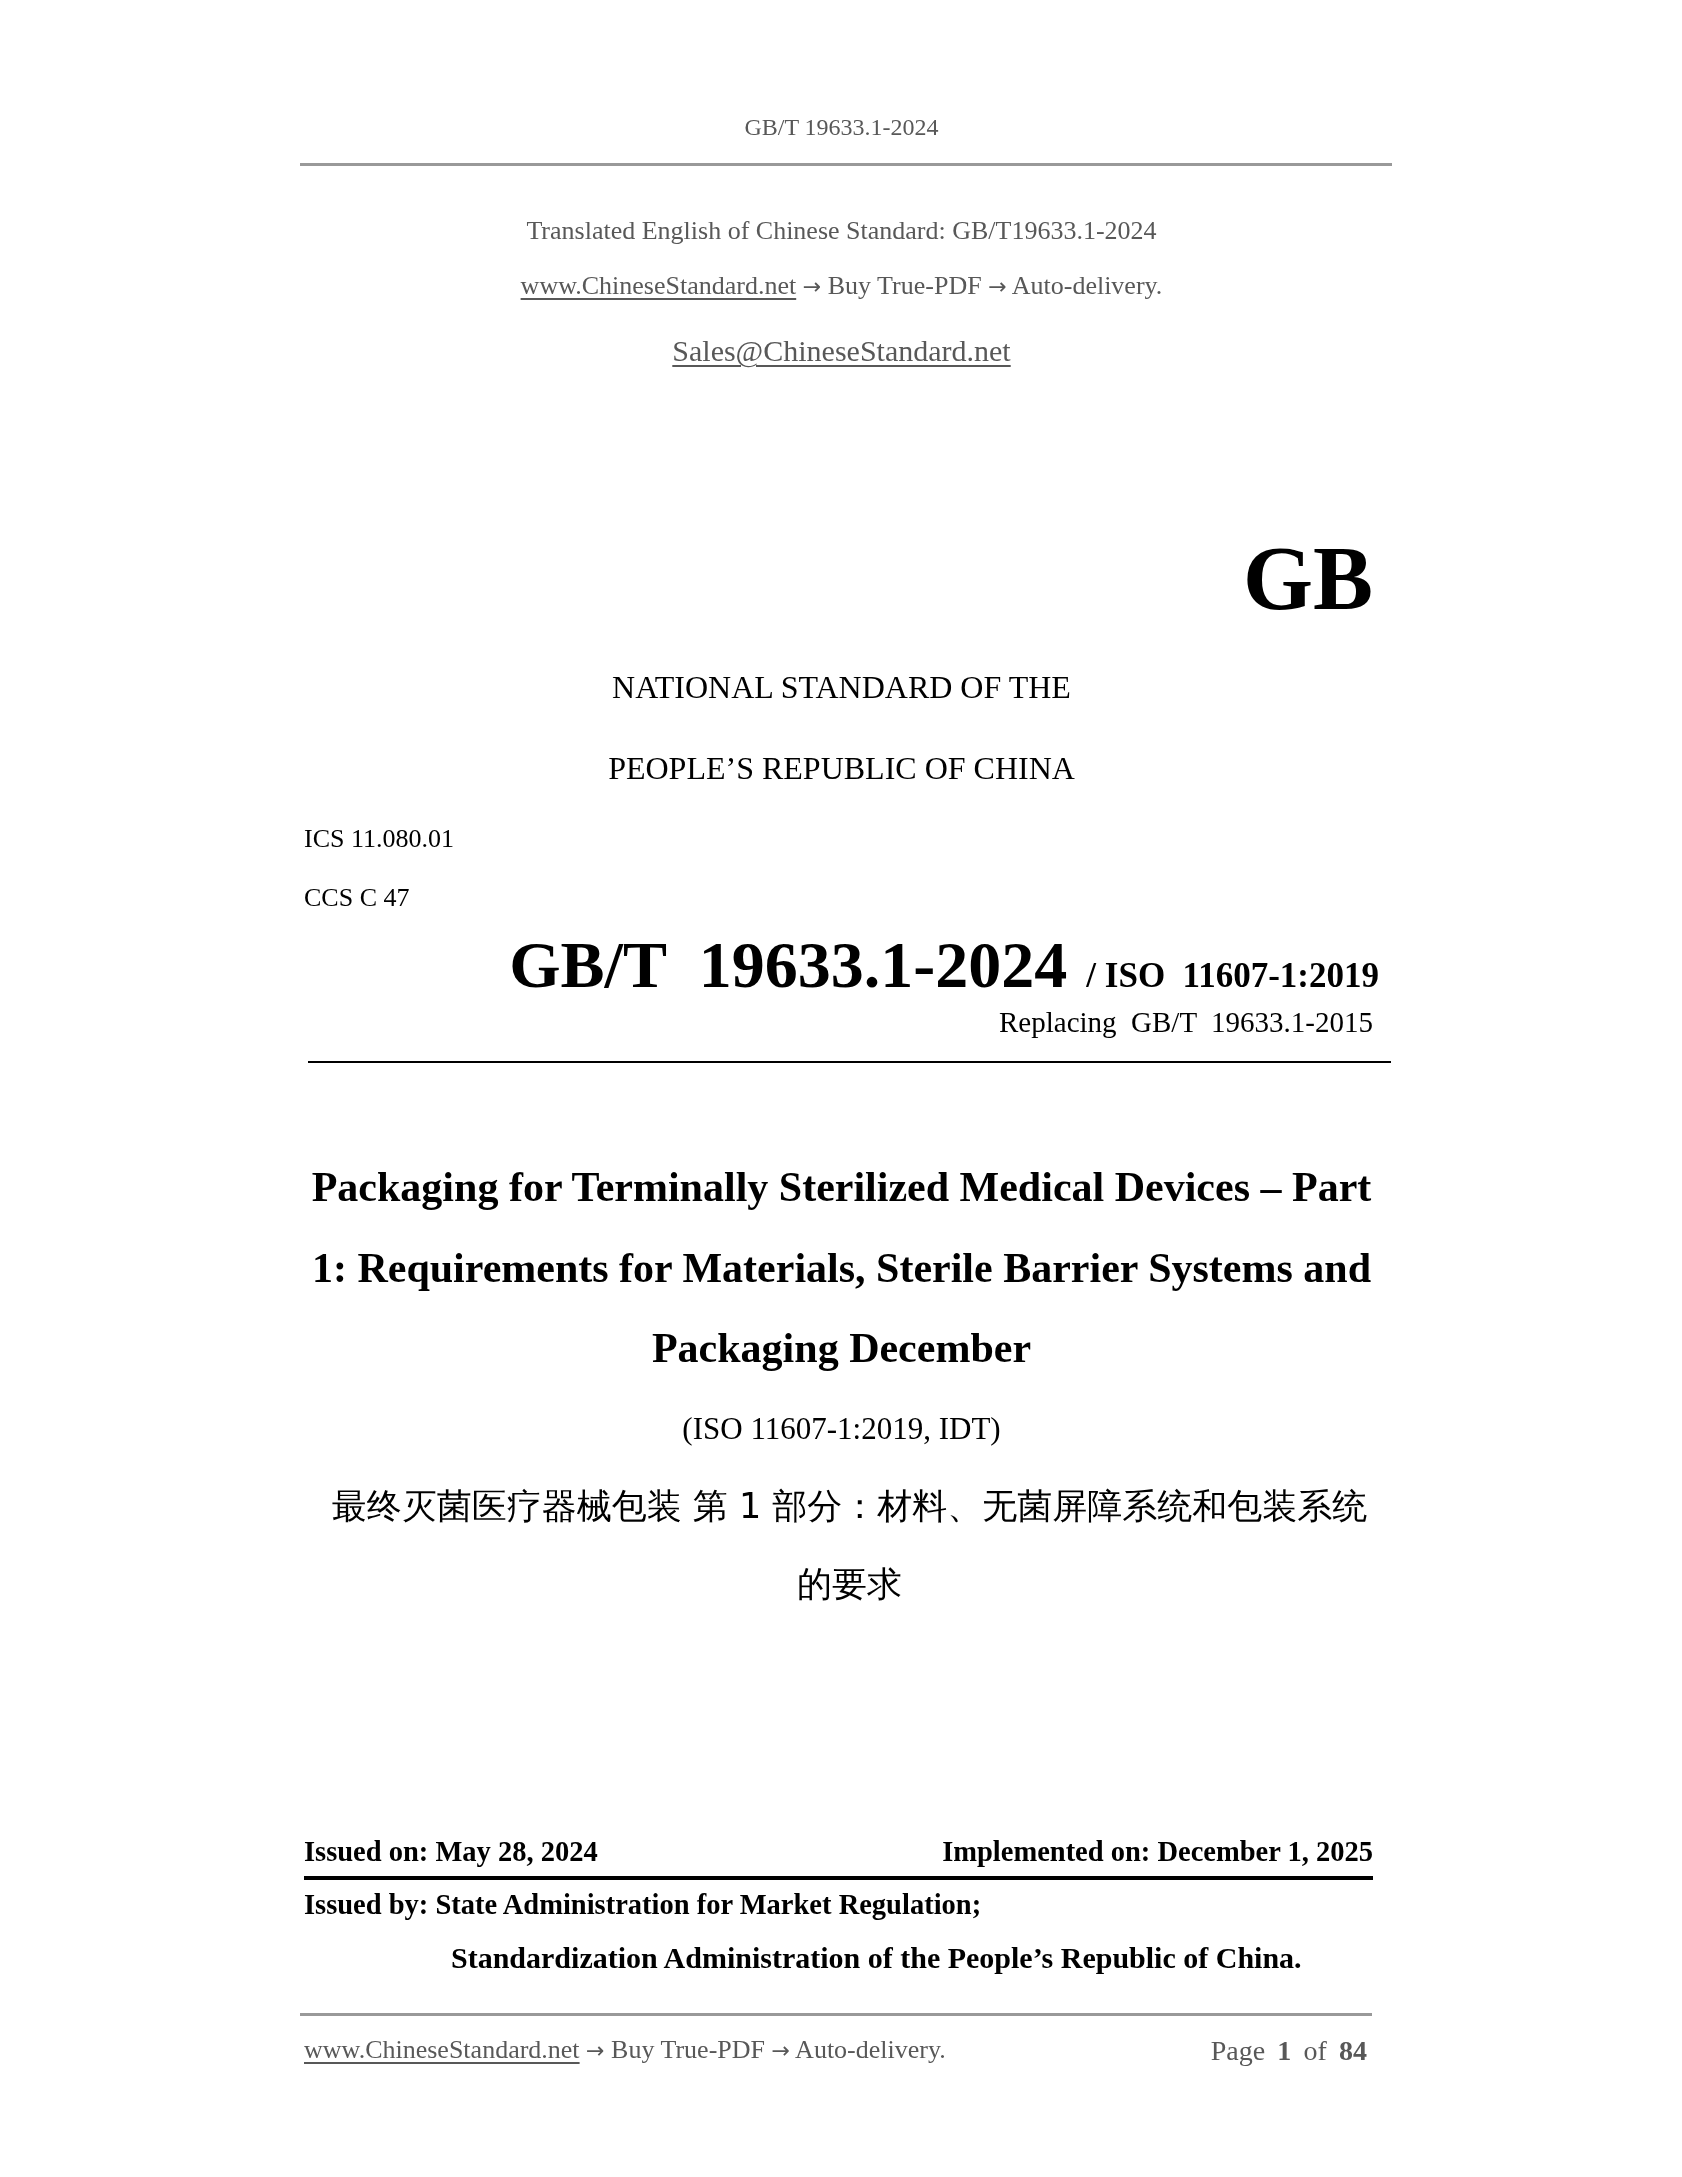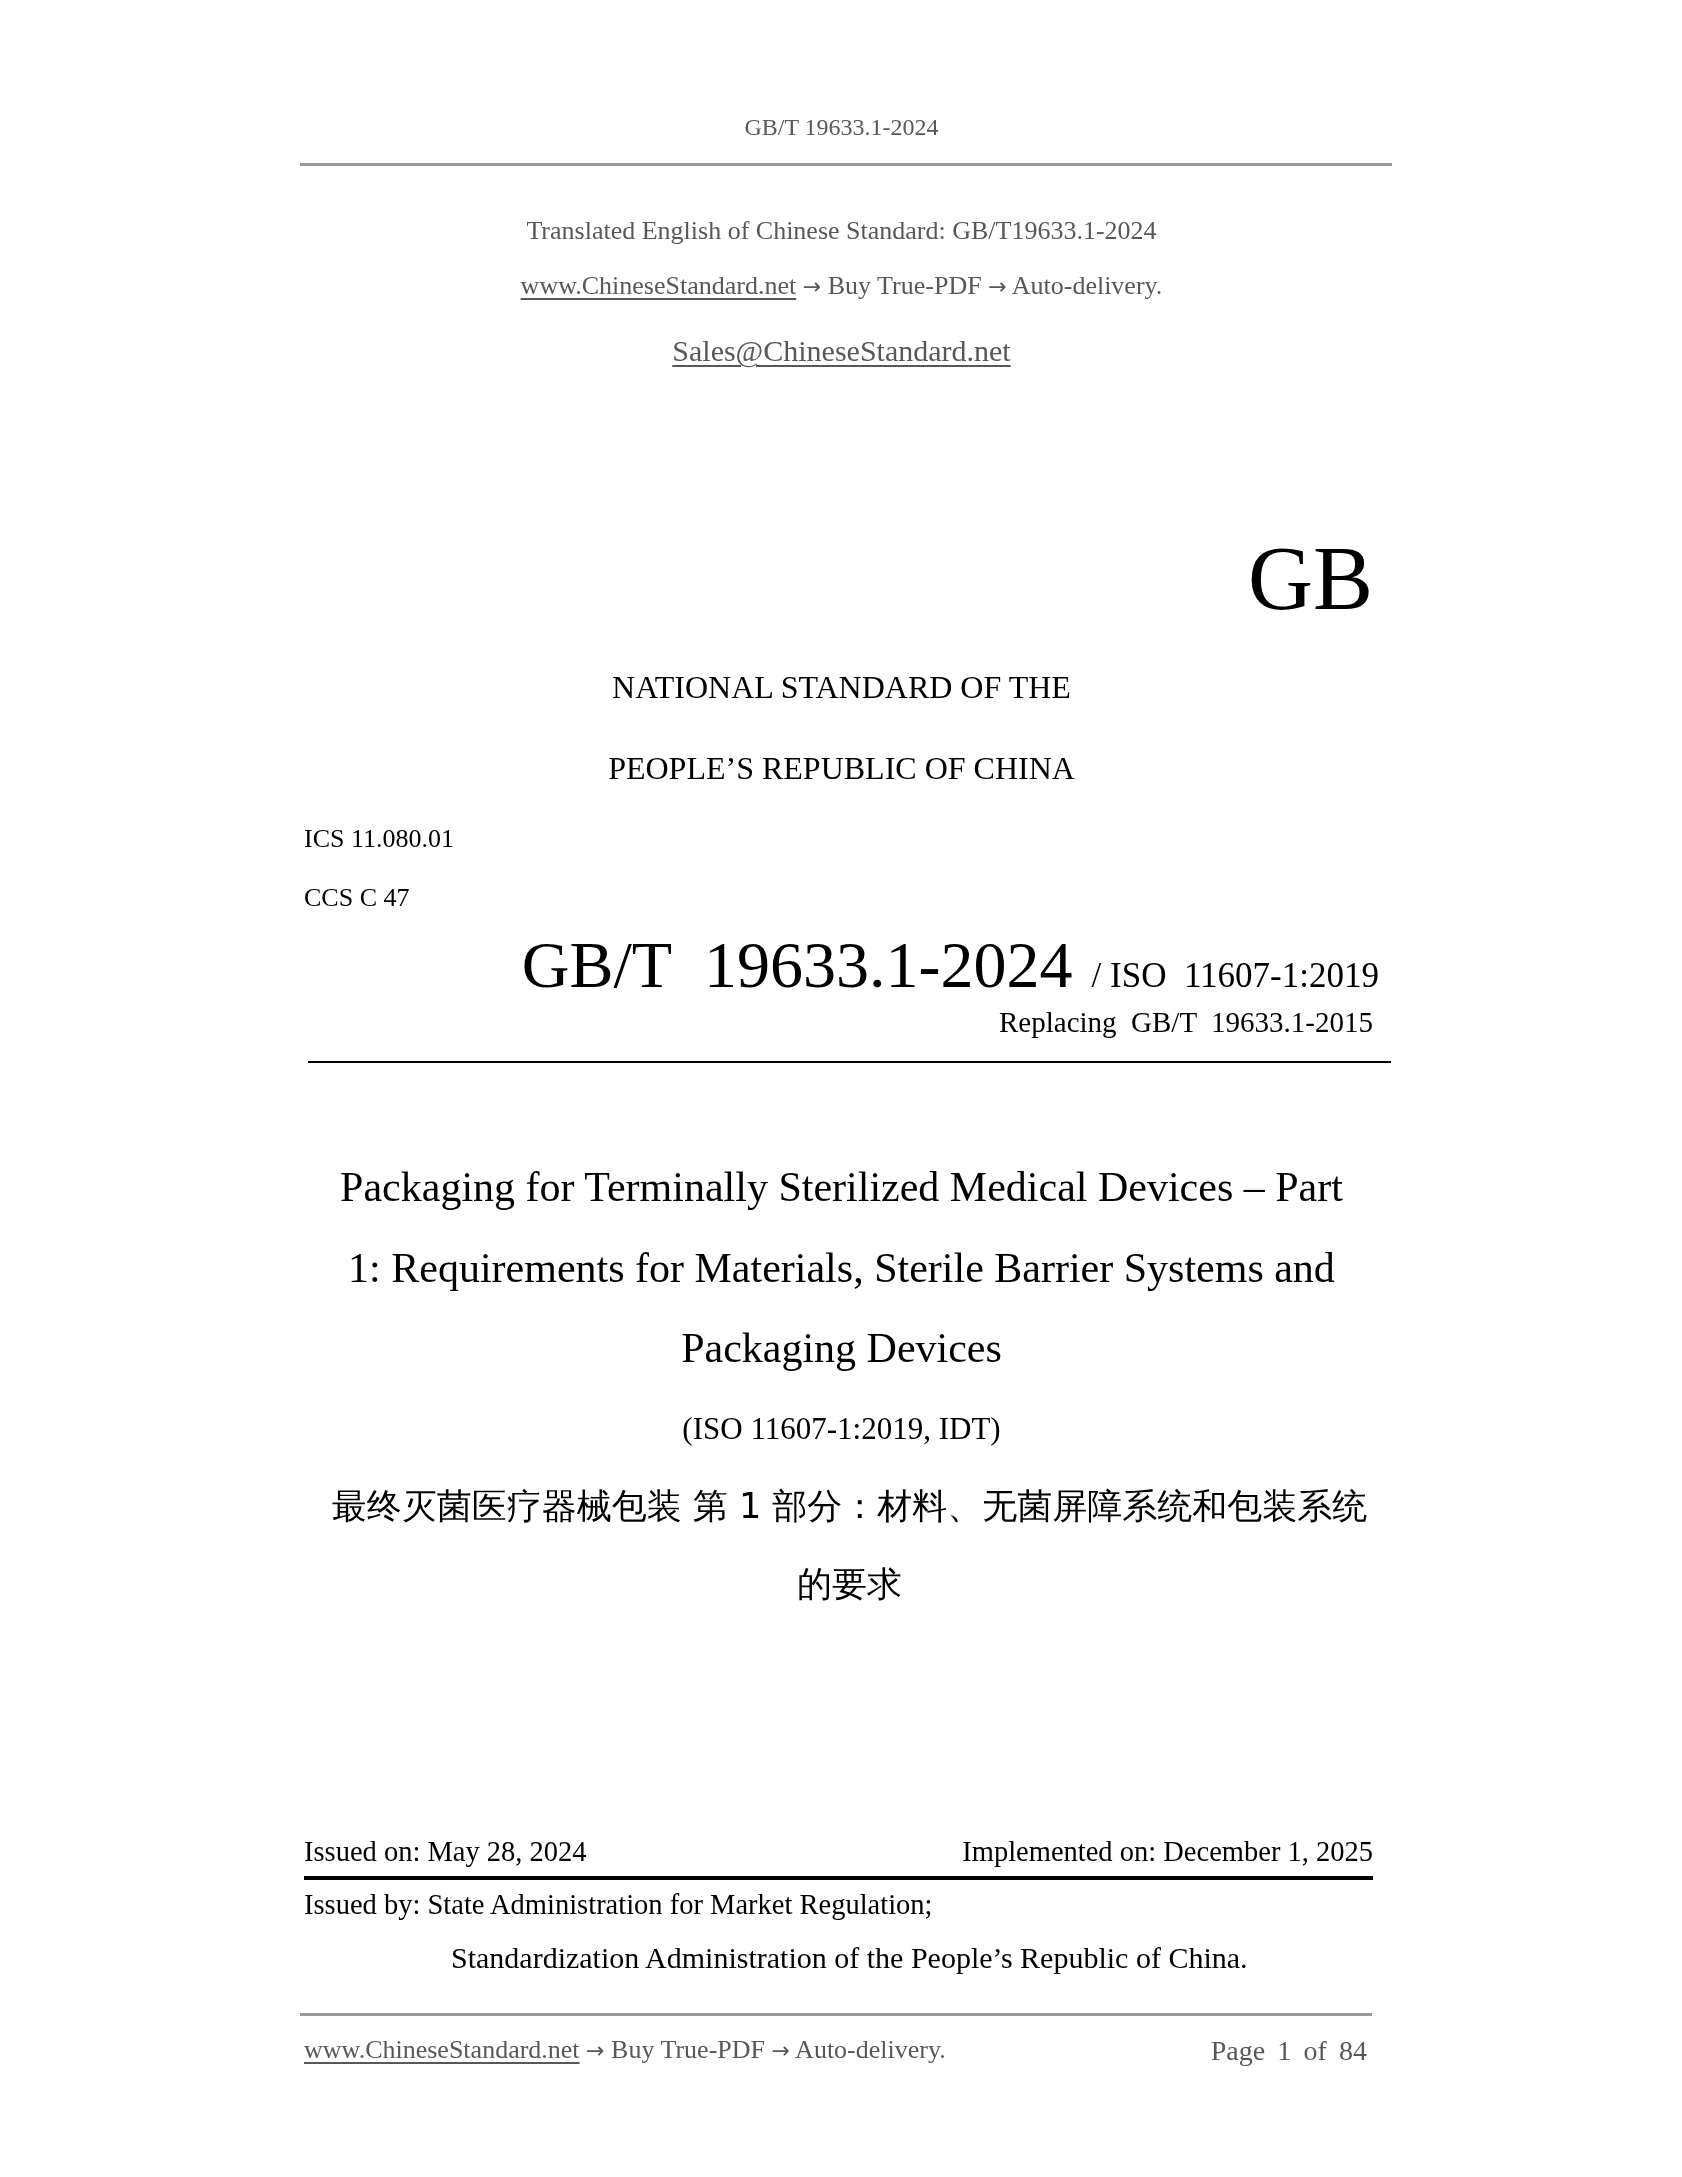--- a/index.html
+++ b/index.html
@@ -1,21 +1,21 @@
 <!DOCTYPE html>
 <html style="font-size:14px"><head>
 <meta charset="utf-8">
 <style>
   html, body { margin: 0; padding: 0; background: #ffffff; }
   body { width: 1683px; height: 2177px; position: relative; overflow: hidden;
          font-family: "Liberation Serif", "DejaVu Serif", serif; color: #000; }
   .abs { position: absolute; white-space: nowrap; line-height: 1; }
   .center { left: 0; width: 1683px; text-align: center; }
   .gray { color: #585858; }
-  .bold { font-weight: normal; }
+  .bold { font-weight: bold; }
   .rule { position: absolute; }
   a { color: inherit; text-decoration: underline; text-underline-offset: 3.5px; text-decoration-thickness: 1.7px; }
   .arrow { font-family: "DejaVu Sans", sans-serif; font-size: 0.85em; }
   .cjk { font-family: "DejaVu Sans", sans-serif; margin-left: 8px; }
 </style>
 </head>
 <body>
 
 <div class="abs center gray" style="top:115px; font-size:24px;">
   <span>GB/T 19633.1-2024</span>
@@ -46,21 +46,21 @@
 
 <div class="abs" style="right:304px; top:932px; text-align:right;">
   <span class="bold" style="font-size:66px; white-space:pre; vertical-align:baseline;">GB/T  19633.1-2024</span>
   <span class="bold" style="font-size:35px; white-space:pre; margin-left:15.6px; vertical-align:baseline;">/ ISO  11607-1:2019</span>
 </div>
 <div class="abs" style="right:310px; top:1008px; font-size:29px; white-space:pre;">Replacing  GB/T  19633.1-2015</div>
 <div class="rule" style="left:308px; top:1061px; width:1083px; height:1.7px; background:#000;"></div>
 
 <div class="abs center bold" style="top:1166px; font-size:42px;">Packaging for Terminally Sterilized Medical Devices – Part</div>
 <div class="abs center bold" style="top:1247px; font-size:42px;">1: Requirements for Materials, Sterile Barrier Systems and</div>
-<div class="abs center bold" style="top:1327px; font-size:42px;">Packaging Devices</div>
+<div class="abs center bold" style="top:1327px; font-size:42px;">Packaging December</div>
 
 <div class="abs center" style="top:1413px; font-size:31px;">(ISO 11607-1:2019, IDT)</div>
 
 <div class="abs center cjk" style="top:1489px; font-size:35px;">最终灭菌医疗器械包装 第 1 部分：材料、无菌屏障系统和包装系统</div>
 <div class="abs center cjk" style="top:1567px; font-size:35px;">的要求</div>
 
 <div class="abs bold" style="left:304px; top:1838px; font-size:28.5px;">Issued on: May 28, 2024</div>
 <div class="abs bold" style="right:310px; top:1838px; font-size:28.5px;">Implemented on: December 1, 2025</div>
 <div class="rule" style="left:304px; top:1876px; width:1069px; height:3.5px; background:#000;"></div>
 

